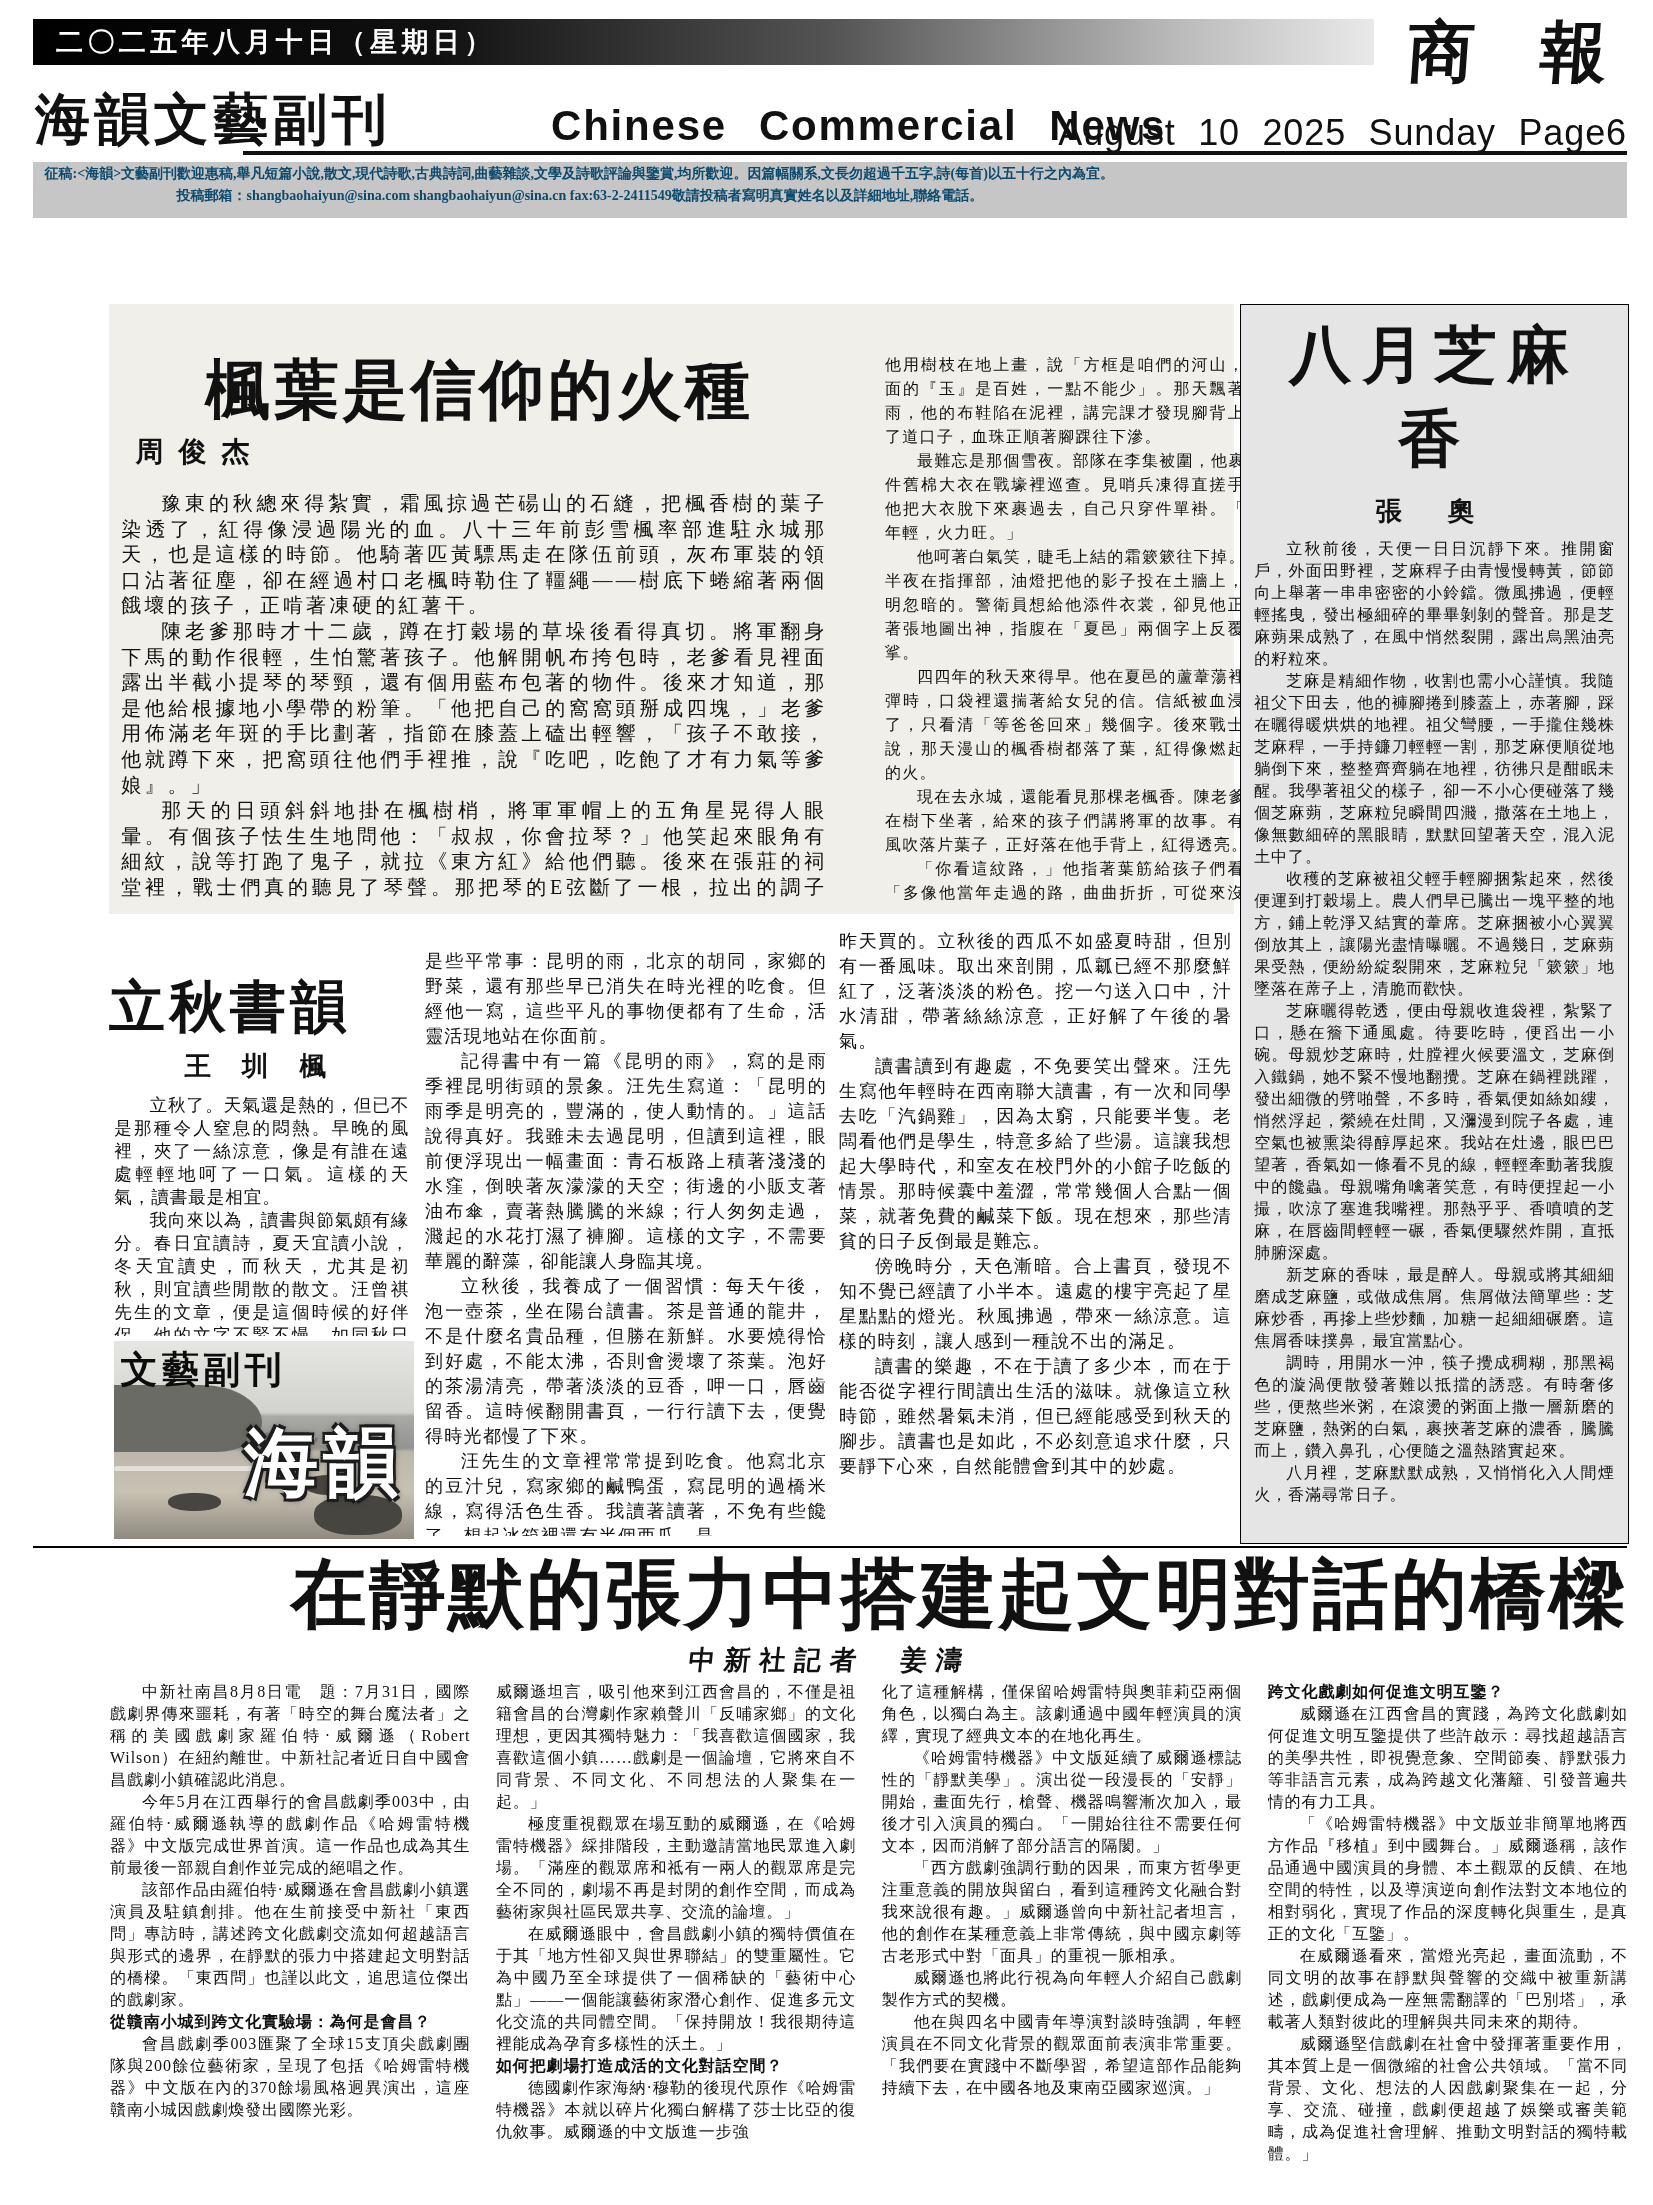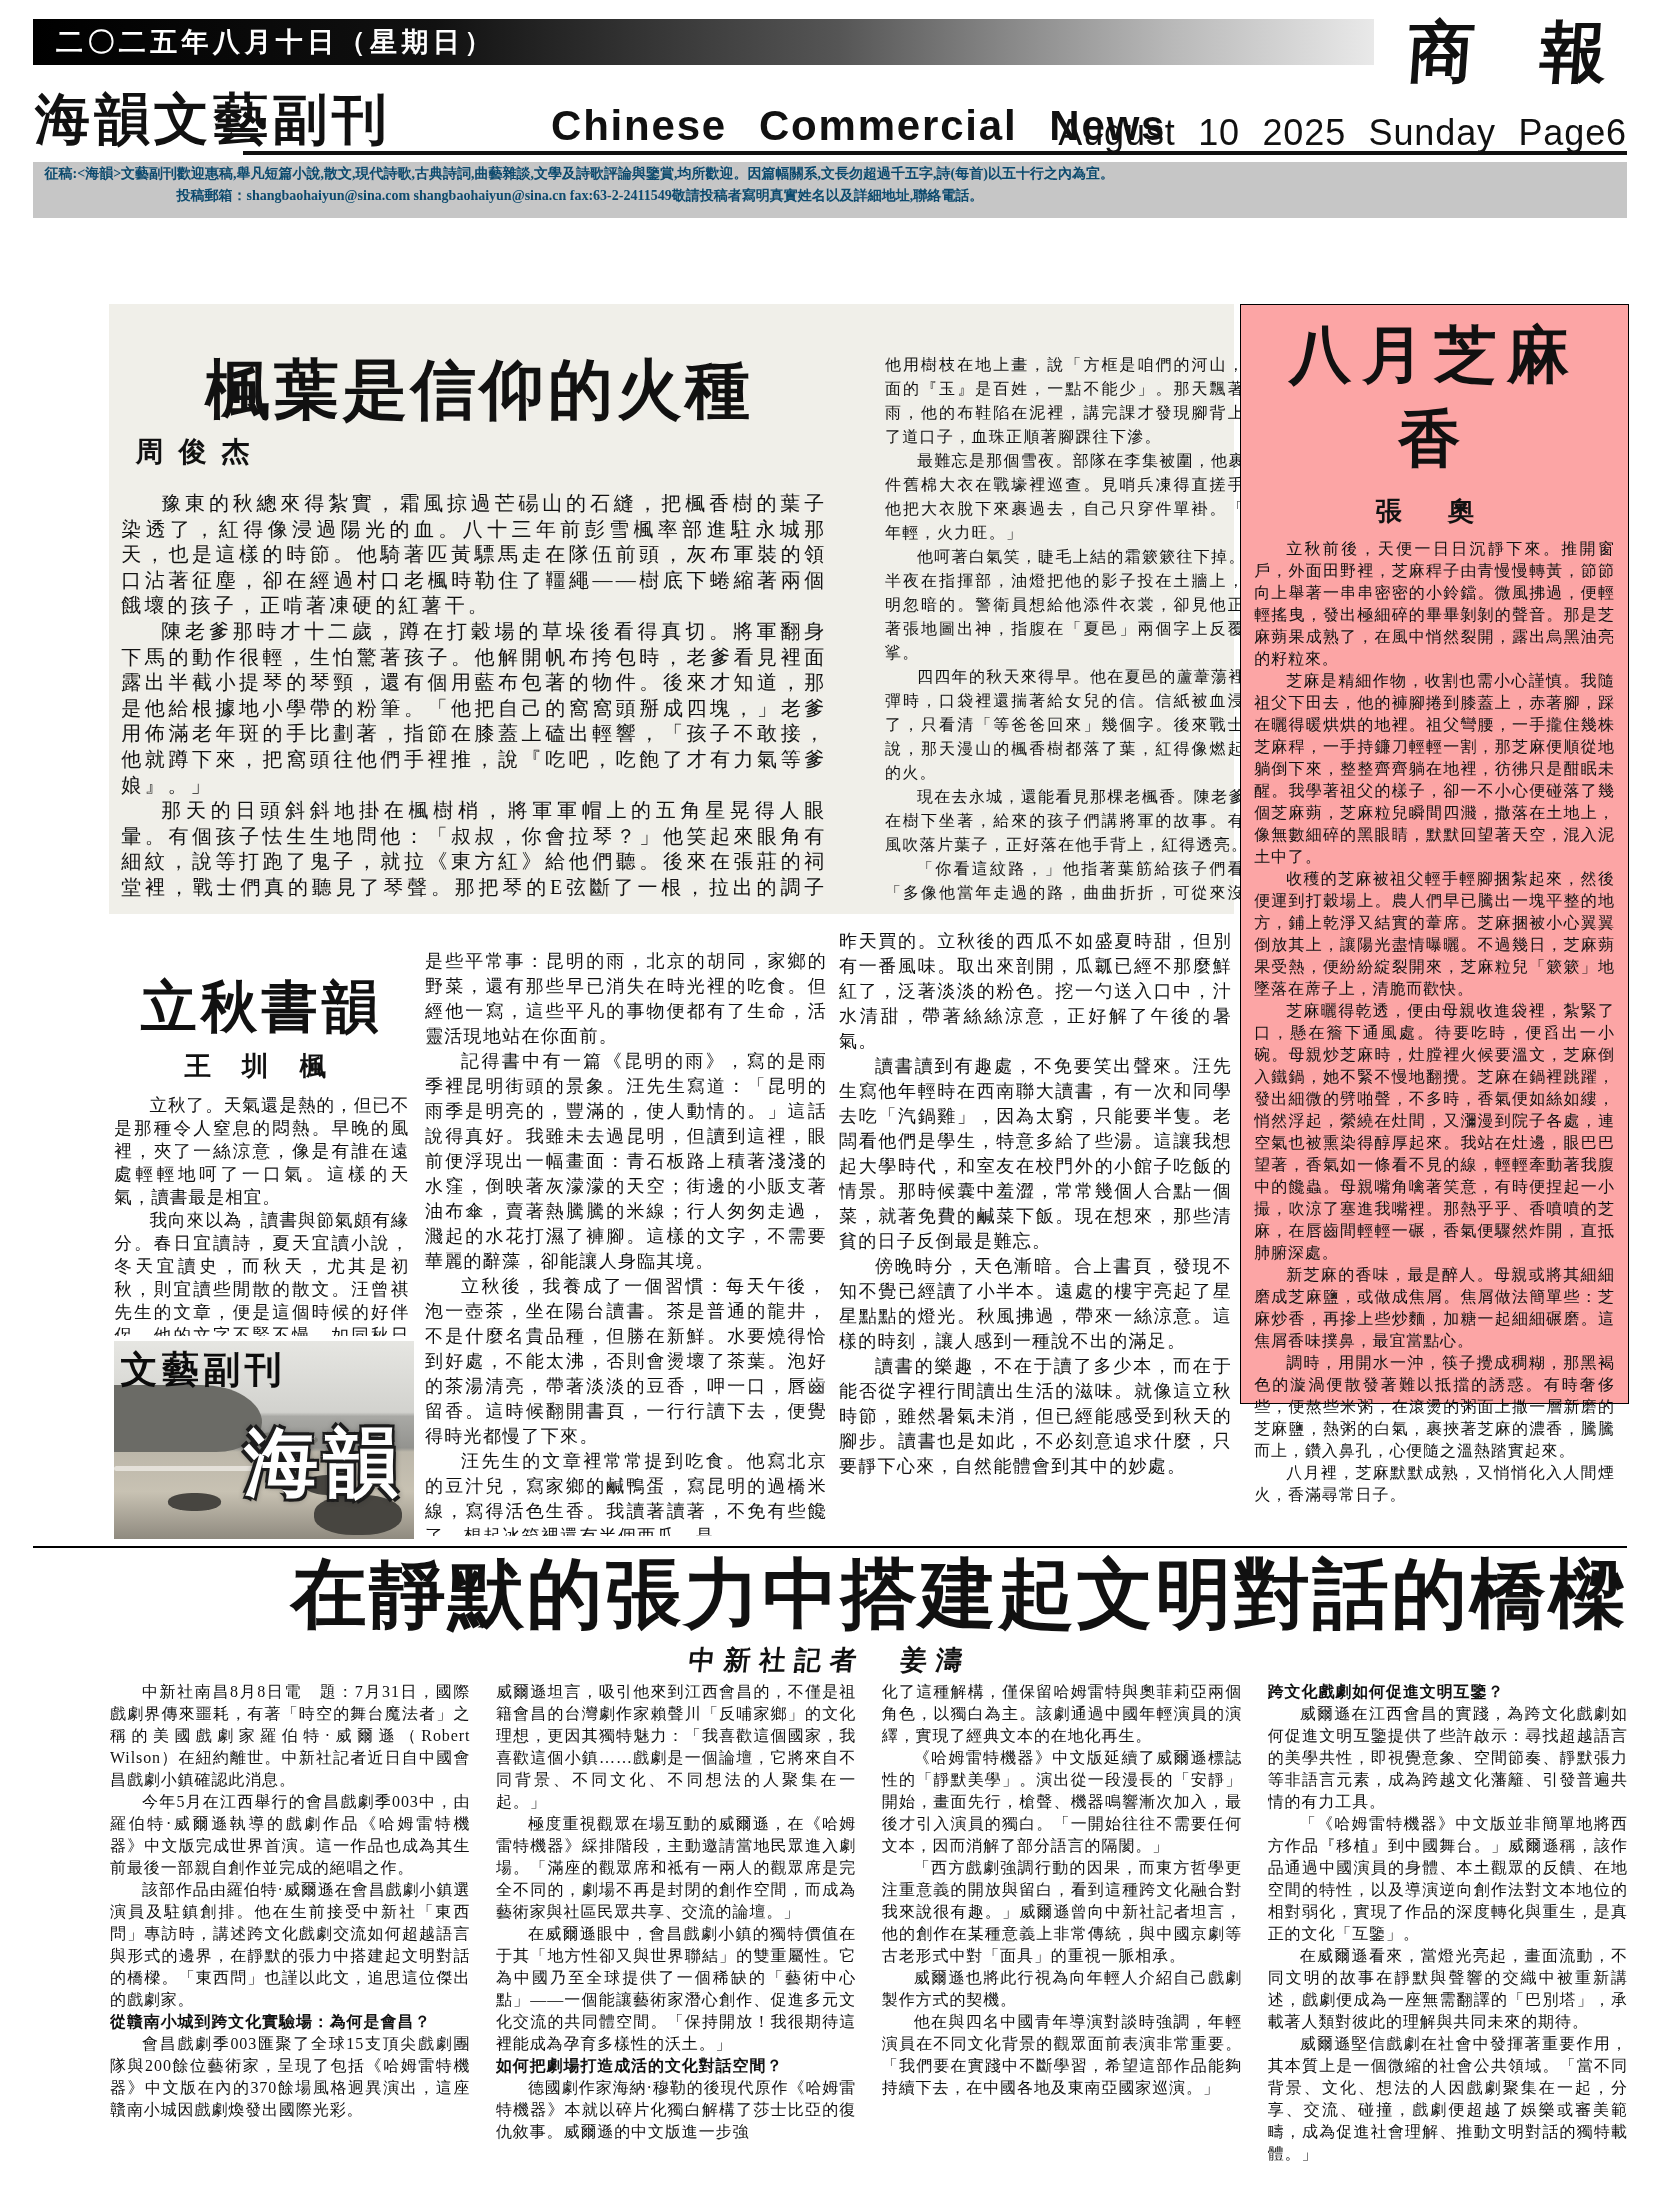--- a/index.html
+++ b/index.html
@@ -35,29 +35,29 @@
 
   
   .maple{left:109px;top:304px;width:1125px;height:610px;background:#f0efe9;}
   .maple-title{left:26.5px;top:42px;width:688px;text-align:center;font-size:65px;font-weight:bold;
     letter-spacing:3.5px;font-family:"Liberation Sans","DejaVu Sans",sans-serif;}
   .maple-author{left:26.5px;top:129px;width:688px;font-size:28px;font-weight:bold;letter-spacing:15px;}
   .maple-colA{left:12.3px;top:187px;width:706px;height:410px;font-size:20px;line-height:25.6px;letter-spacing:3.1px;}
   .maple-colB{left:736px;top:49px;width:378px;height:550px;font-size:16px;line-height:24px;letter-spacing:1.3px;margin-left:40px;}
 
   
-  .sesame{left:1240px;top:304px;width:389px;height:1100px;background:#fca5a5;border:1.8px solid #000;padding:8px 13.2px;}
+  .sesame{left:1240px;top:304px;width:389px;height:1240px;background:#e5e5e5;border:1.8px solid #000;padding:8px 13.2px;}
   .sesame-title{text-align:center;font-size:62px;font-weight:bold;letter-spacing:10.6px;margin-top:13.2px;
     font-family:"Liberation Sans","DejaVu Sans",sans-serif;}
   .sesame-author{text-align:center;font-size:26.5px;font-weight:bold;letter-spacing:19.4px;margin:11.5px 0 9.7px 0;}
   .sesame-col{font-size:16px;line-height:22px;letter-spacing:0.9px;height:1072px;}
 
   
   .liqiu{left:109px;top:921px;width:1125px;height:623px;background:#fff;}
-  .liqiu-title{left:0;top:49px;width:305px;text-align:center;font-size:56px;font-weight:bold;letter-spacing:4.4px;
+  .liqiu-title{left:0;top:49px;width:305px;text-align:left;font-size:56px;font-weight:bold;letter-spacing:4.4px;
     font-family:"Liberation Sans","DejaVu Sans",sans-serif;}
   .liqiu-author{left:0;top:127px;width:305px;text-align:center;font-size:26.5px;font-weight:bold;letter-spacing:12.3px;}
   .liqiu-c1{left:5.3px;top:173px;width:295px;height:242px;font-size:17.6px;line-height:23px;letter-spacing:0.9px;}
   .liqiu-c2{left:316px;top:28px;width:402px;height:587px;font-size:18px;line-height:25px;letter-spacing:1.3px;}
   .liqiu-c3{left:730px;top:8px;width:393px;height:607px;font-size:18px;line-height:25px;letter-spacing:1.3px;}
 
   
   .photo{left:5.3px;top:420px;width:300px;height:198px;overflow:hidden;
     background:linear-gradient(180deg,#e6e6e2 0%,#d2d2ce 36%,#a9a9a5 38%,#93938f 54%,#bcb7aa 56%,#c8c2b3 76%,#8f8a7f 100%);}
   .hill{position:absolute;left:-26.5px;top:22%;width:58%;height:34%;background:#6b6b66;

